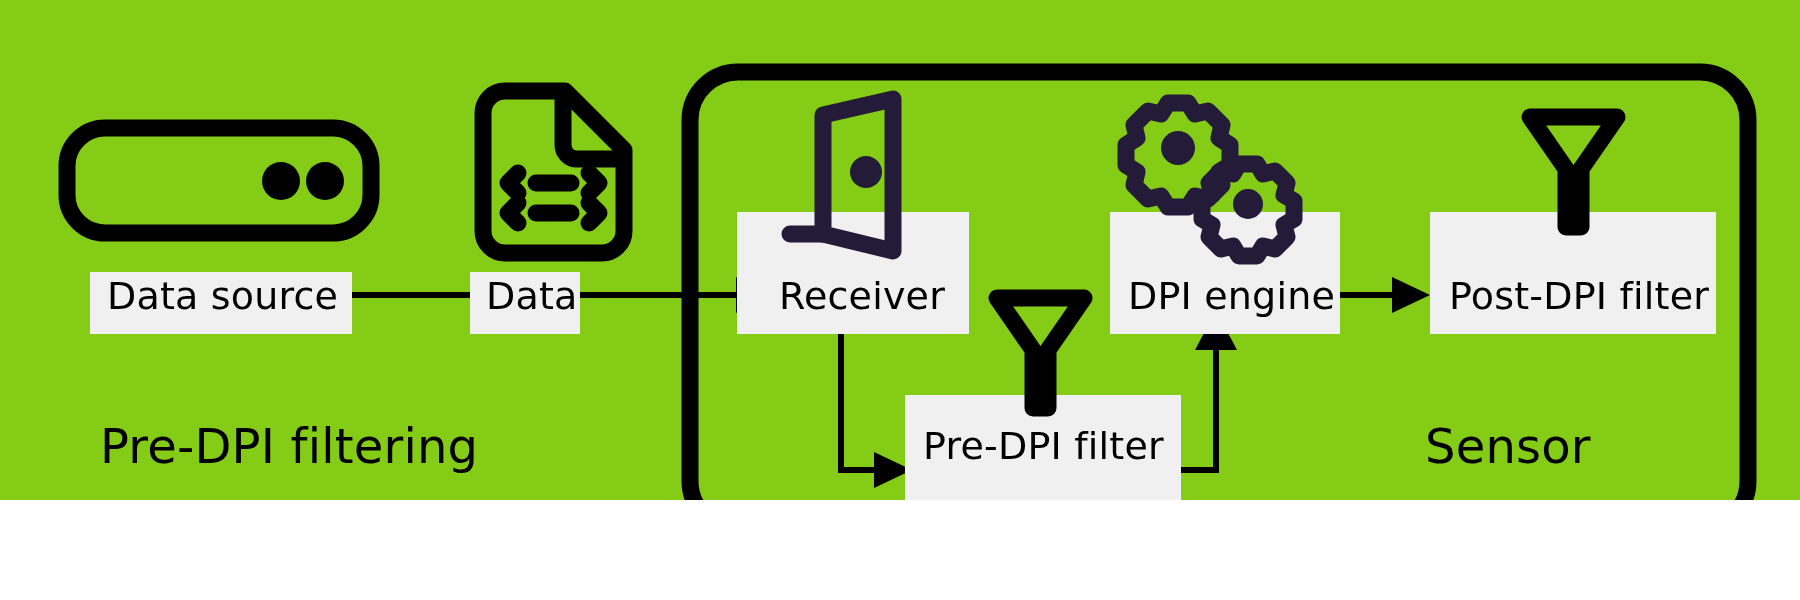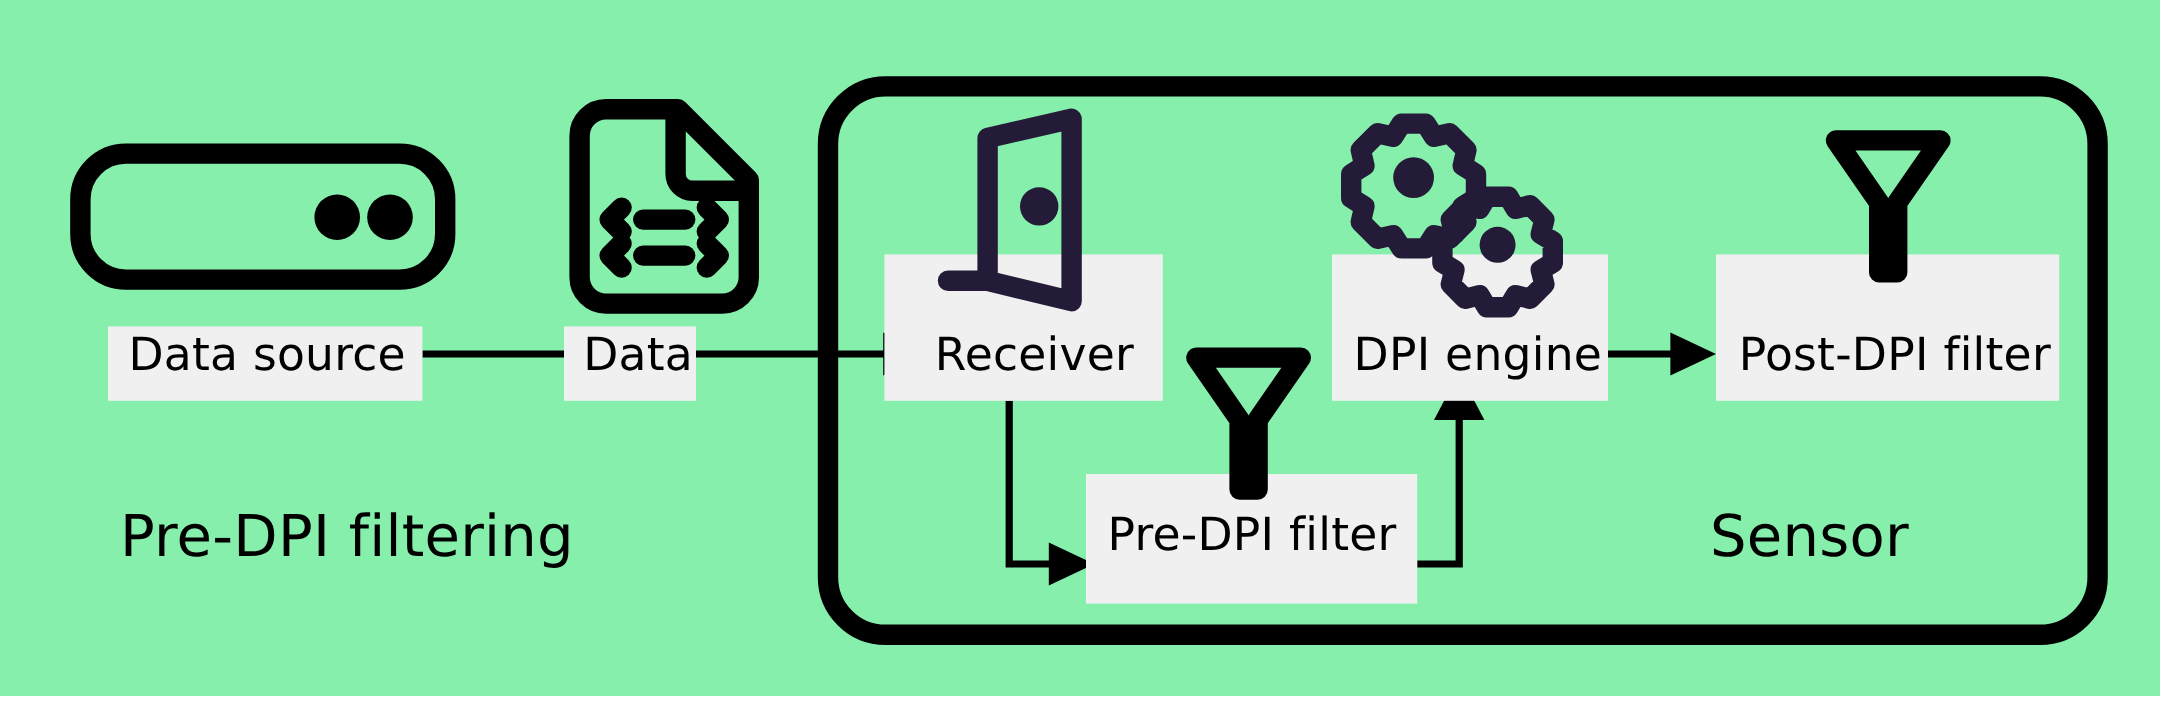--- a/index.html
+++ b/index.html
@@ -6,22 +6,22 @@
     margin: 0;
     padding: 0;
     background: #ffffff;
   }
   body {
     font-family: "DejaVu Sans", "Liberation Sans", sans-serif;
   }
   #stage {
     position: relative;
     width: 1800px;
-    height: 580px;
-    background: #86efac;
+    height: 500px;
+    background: #84cc16;
     overflow: hidden;
   }
   #diagram-svg {
     position: absolute;
     inset: 0;
     width: 1800px;
     height: 600px;
     display: block;
   }
   .node-label {

